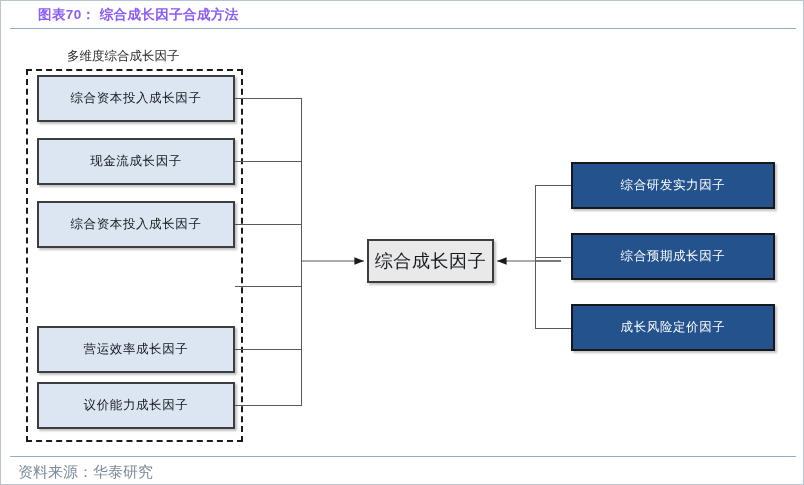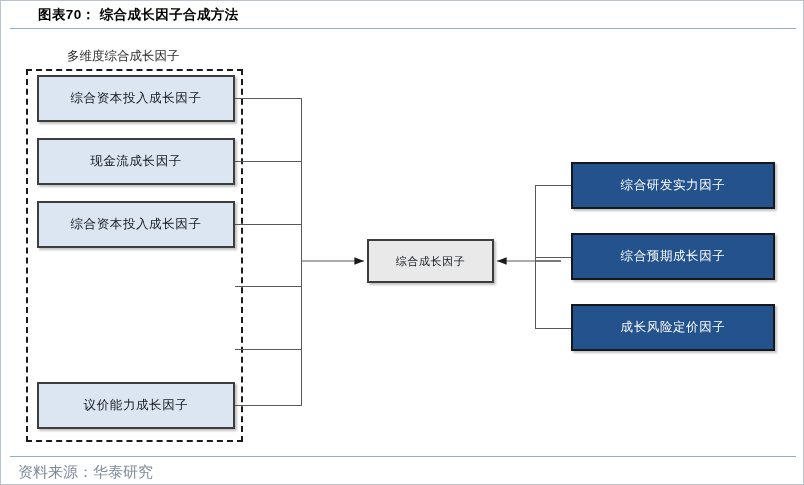--- a/index.html
+++ b/index.html
@@ -19,21 +19,21 @@
   }
 
   
   #chart-title {
     position: absolute;
     left: 9px;
     top: 5px;
     font-family: "Liberation Sans", "DejaVu Sans", sans-serif;
     font-weight: bold;
     font-size: 13.5px;
-    color: #000000;
+    color: #8b5cf6;
     letter-spacing: 0.4px;
     white-space: nowrap;
     padding-left: 28px;
   }
   .rule {
     position: absolute;
     left: 9px;
     width: 786px;
     height: 1px;
     background: #93aec4;
@@ -95,21 +95,21 @@
     color: #14181d;
   }
   .node-center {
     left: 366px;
     top: 238px;
     width: 127px;
     height: 44px;
     background: #e9e9e9;
     border: 2px solid #3d3d3d;
     color: #14181d;
-    font-size: 11px;
+    font-size: 18px;
   }
   .node-right {
     left: 570px;
     width: 204px;
     height: 47px;
     background: #23528c;
     border: 2px solid #15181c;
     color: #ffffff;
   }
 
@@ -138,20 +138,21 @@
   <div id="chart-title">图表70： 综合成长因子合成方法</div>
   <div class="rule" id="rule-top"></div>
 
   <div id="group-heading">多维度综合成长因子</div>
 
   <div id="dashed-group"></div>
 
   <div class="node node-left" style="top:74px">综合资本投入成长因子</div>
   <div class="node node-left" style="top:137px">现金流成长因子</div>
   <div class="node node-left" style="top:200px">综合资本投入成长因子</div>
+  <div class="node node-left" style="top:325px">营运效率成长因子</div>
   <div class="node node-left" style="top:381px">议价能力成长因子</div>
 
   <div class="node node-center">综合成长因子</div>
 
   <div class="node node-right" style="top:232px">综合预期成长因子</div>
   <div class="node node-right" style="top:161px">综合研发实力因子</div>
   <div class="node node-right" style="top:303px">成长风险定价因子</div>
 
   <div class="line line-h" style="left:234px; top:97px;  width:66px"></div>
   <div class="line line-h" style="left:234px; top:160px; width:66px"></div>

